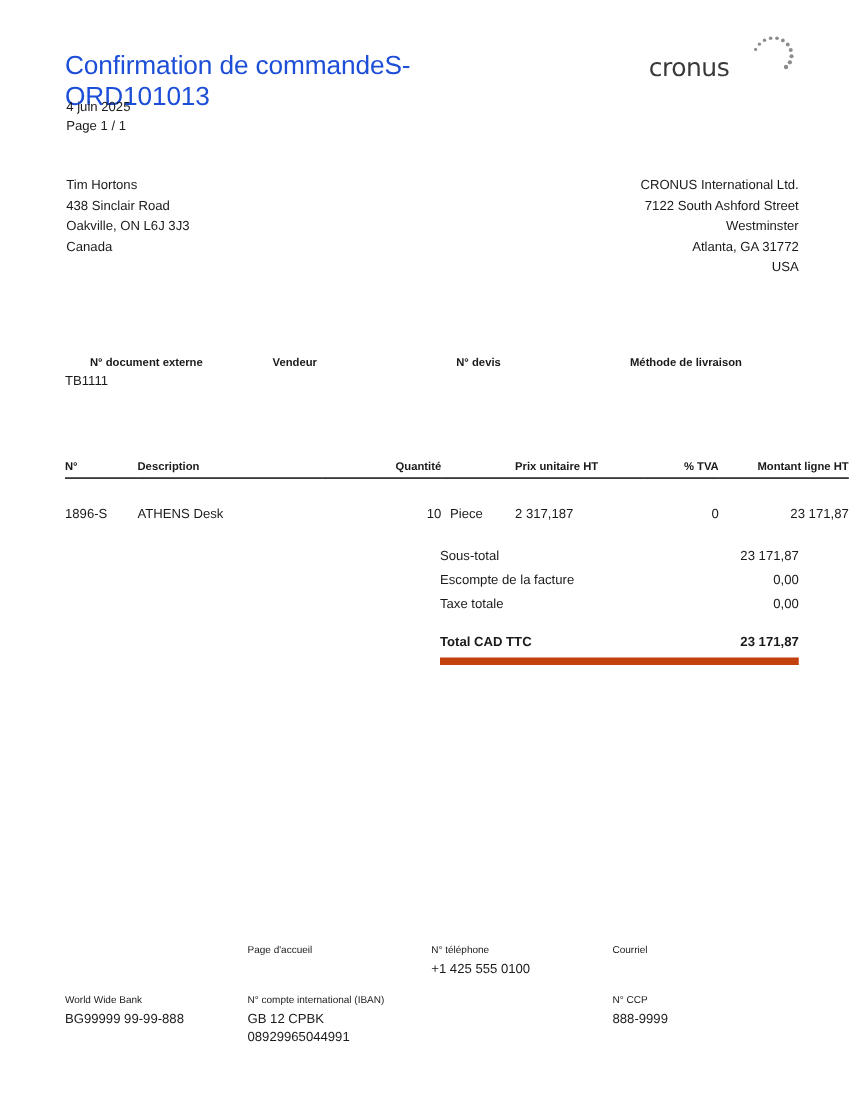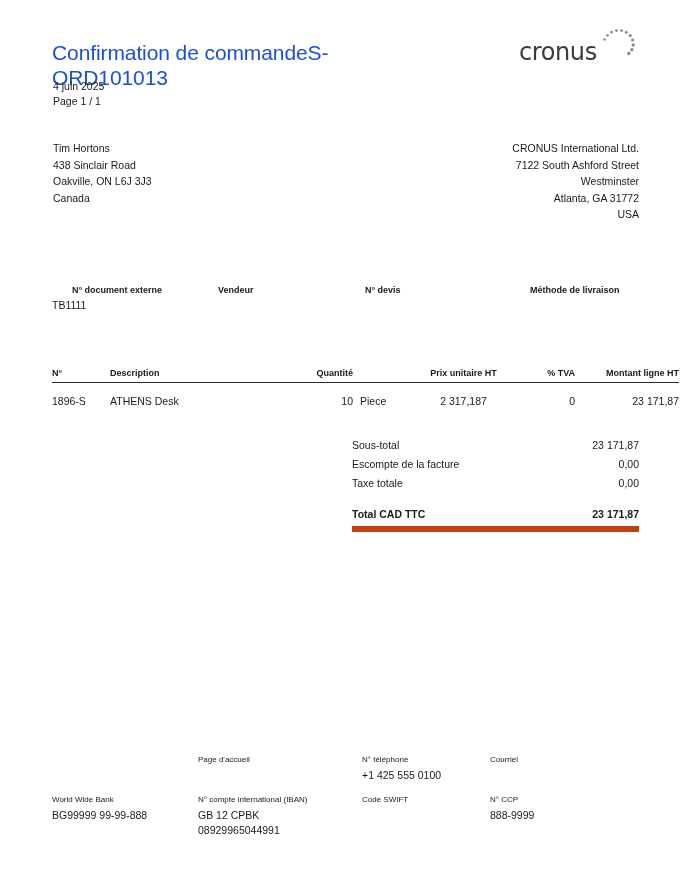--- a/index.html
+++ b/index.html
@@ -52,21 +52,21 @@
     position: absolute;
     right: 42px;
     top: 26px;
     width: 120px;
     height: 44px;
   }
   .logo-word {
     position: absolute;
     left: 0;
     bottom: 4px;
-    font-size: 24px;
+    font-size: 20px;
     letter-spacing: -0.4px;
     color: #3a3a3a;
     font-family: "DejaVu Sans", sans-serif;
     font-weight: 400;
   }
   .logo-arc {
     position: absolute;
     right: 0;
     top: 0;
     width: 44px;
@@ -115,21 +115,21 @@
     font-size: 10.5px;
     color: #1a1a1a;
     line-height: 15px;
     margin-top: 2px;
     white-space: nowrap;
     min-height: 14px;
   }
   .ic0 { left: 0px; }
   .ic1 { left: 146px; }
   .ic2 { left: 293px; }
-  .ic3 { left: 458px; }
+  .ic3 { left: 432px; }
 
   
   .lines {
     position: absolute;
     left: 52px;
     top: 368px;
     width: 587px;
   }
   .lines table {
     width: 587px;
@@ -141,29 +141,29 @@
     font-weight: bold;
     color: #1a1a1a;
     padding: 0 0 4px 0;
     border-bottom: 1px solid #2b2b2b;
     vertical-align: bottom;
     white-space: nowrap;
   }
   .lines td {
     font-size: 10.5px;
     color: #1a1a1a;
-    padding: 12px 0 0 0;
+    padding: 22px 0 0 0;
     vertical-align: top;
     white-space: nowrap;
   }
   .col-no     { width: 58px;  text-align: left; }
   .col-desc   { width: 148px; text-align: left; }
   .col-qty    { width: 95px;  text-align: right; }
   .col-unit   { width: 52px;  text-align: left;  padding-left: 7px !important; }
-  .col-price  { width: 103px; text-align: center; }
+  .col-price  { width: 103px; text-align: left; }
   .col-vat    { width: 60px;  text-align: right; }
   .col-amount { width: 104px; text-align: right; }
 
   th.col-unit { border-bottom: 1px solid #2b2b2b; }
 
   
   .totals {
     position: absolute;
     left: 352px;
     top: 438px;
@@ -210,21 +210,21 @@
   }
   .foot-value {
     font-size: 10.5px;
     color: #1a1a1a;
     line-height: 14.5px;
     margin-top: 3px;
     min-height: 13px;
   }
   .fc0 { left: 0px; }
   .fc1 { left: 146px; }
-  .fc2 { left: 310px; }
+  .fc2 { left: 293px; }
   .fc3 { left: 438px; }
 </style>
 </head>
 <body>
 
 <div class="page">
 
   <div class="doc-title">Confirmation de commandeS-ORD101013</div>
 
   <div class="meta-block">
@@ -356,23 +356,19 @@
 
   <div class="footer footer-2">
     <div class="foot-cell fc0">
       <div class="foot-label">World Wide Bank</div>
       <div class="foot-value">BG99999 99-99-888</div>
     </div>
     <div class="foot-cell fc1">
       <div class="foot-label">N° compte international (IBAN)</div>
       <div class="foot-value">GB 12 CPBK 08929965044991</div>
     </div>
-    <div class="foot-cell fc2">
-      <div class="foot-label">Code SWIFT</div>
-      <div class="foot-value"></div>
-    </div>
     <div class="foot-cell fc3">
       <div class="foot-label">N° CCP</div>
       <div class="foot-value">888-9999</div>
     </div>
   </div>
 
 </div>
 
 </body></html>

